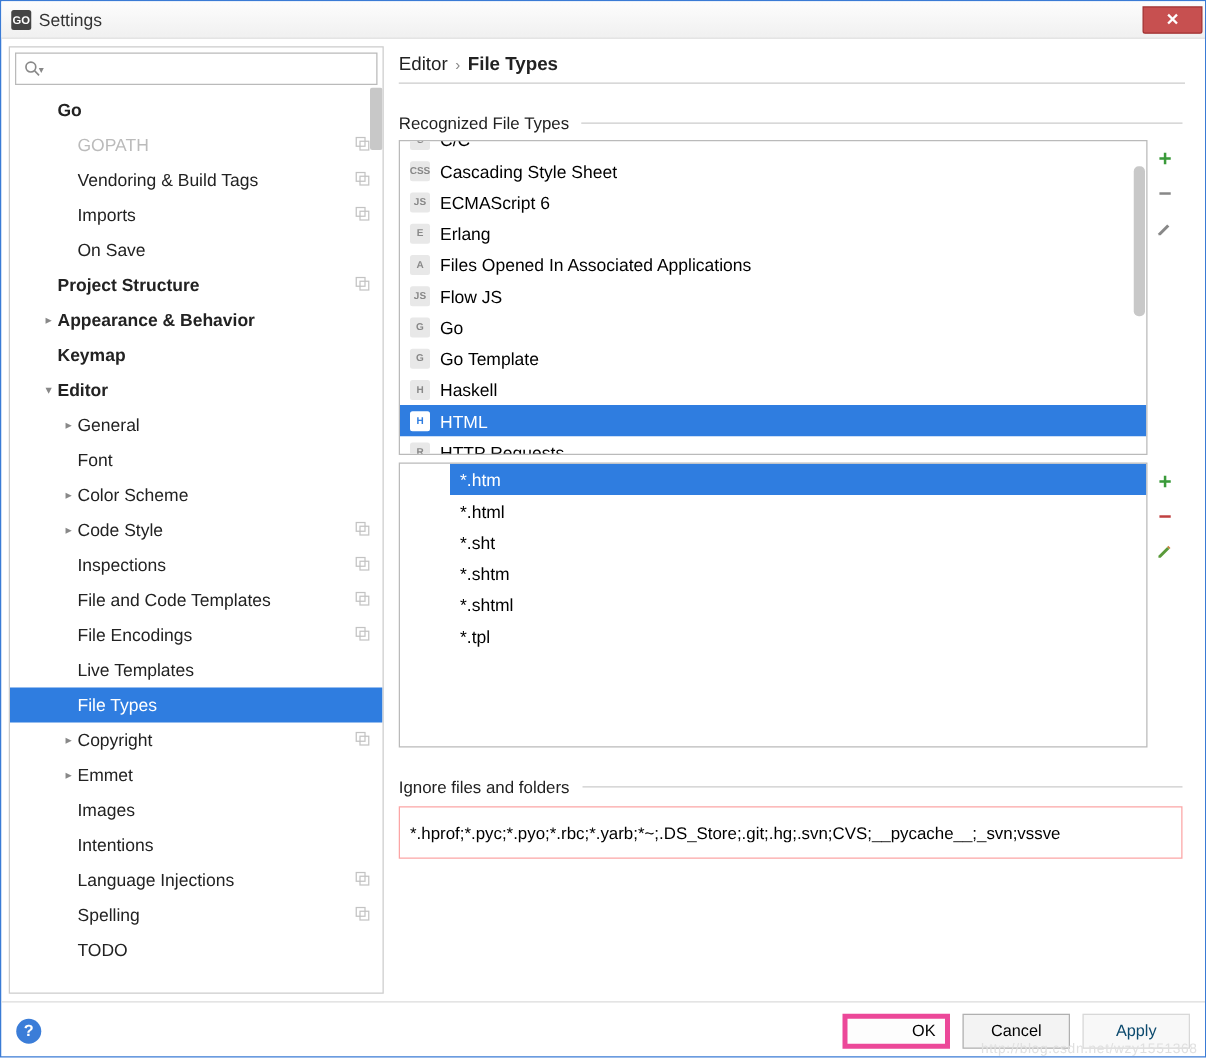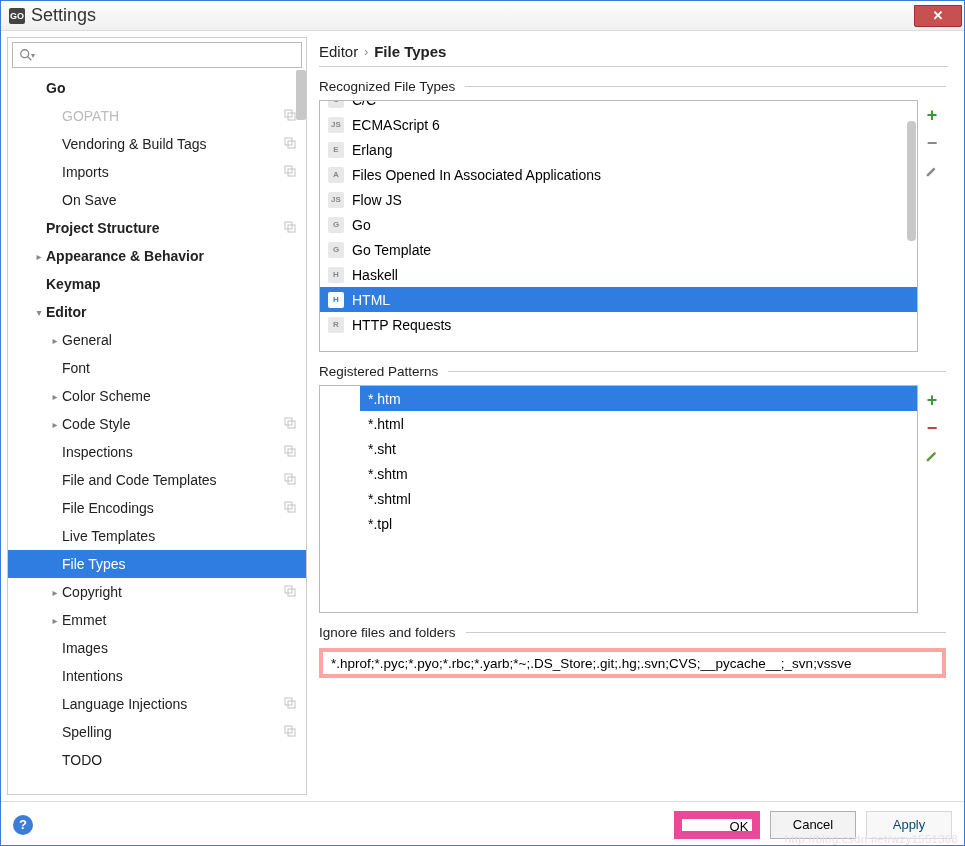--- a/index.html
+++ b/index.html
@@ -1,19 +1,19 @@
 <!DOCTYPE html>
 <html><head>
 <meta charset="utf-8">
 <style>
 * { box-sizing: border-box; margin: 0; padding: 0; font-family: "Segoe UI", Arial, sans-serif; }
 body { width: 965px; height: 846px; background: #fff; overflow: hidden; border: 1px solid #3a7bd5; }
 .titlebar { height: 30px; background: linear-gradient(#fdfdfd, #f0f0f0); border-bottom: 1px solid #dcdcdc; display: flex; align-items: center; }
 .titlebar .icon { width: 16px; height: 16px; background: #444; margin: 0 6px 0 8px; border-radius: 2px; display: flex; align-items: center; justify-content: center; color: #fff; font-size: 9px; font-weight: bold;}
-.titlebar .title { font-size: 18px; color: #333; }
+.titlebar .title { font-size: 14px; color: #333; }
 .titlebar .spacer { flex: 1; }
 .titlebar .close { width: 48px; height: 22px; margin-right: 2px; background: #c75050; border: 1px solid #a03030; display: flex; align-items: center; justify-content: center; color: #fff; font-size: 13px; font-weight: bold; border-radius: 0 0 2px 2px;}
 .content { display: flex; height: 770px; padding: 6px; gap: 6px; }
 .left { width: 300px; display: flex; flex-direction: column; border: 1px solid #ccc; background: #fff; position: relative; }
 .searchbox { margin: 4px 4px 2px 4px; border: 1px solid #bababa; height: 26px; display: flex; align-items: center; padding: 0 6px; position: relative; }
 .searchbox svg { width: 14px; height: 14px; fill: #888; }
 .searchbox input { border: none; outline: none; flex: 1; font-size: 13px; margin-left: 4px; }
 .searchbox .chev { font-size: 8px; color: #888; margin-left:-2px;}
 .tree { flex: 1; overflow-y: auto; padding-top: 4px; font-size: 14px; color: #222; position:relative;}
 .tree-scroll-indicator { position:absolute; right:0; top:0; width:10px; height:50px; background:#c8c8c8; border-radius:2px;}
@@ -25,42 +25,42 @@
 .tree-item .copy-icon svg { width:12px; height:12px; fill:#888; }
 .tree-item.selected { background: #2f7de0; color: #fff; }
 .tree-item.selected .label { color:#fff;}
 .d0 { padding-left: 24px; }
 .d1 { padding-left: 40px; }
 .main { flex: 1; display: flex; flex-direction: column; padding: 6px 0 0 6px; min-width:0;}
 .breadcrumb { font-size: 15px; color: #222; height: 24px; display: flex; align-items: center; gap: 6px; border-bottom: 1px solid #ccc; padding-bottom:6px; margin-right:10px;}
 .breadcrumb .root { color: #222; }
 .breadcrumb .sep { color: #888; font-size: 12px;}
 .breadcrumb .leaf { font-weight: 600; }
-.section-label { font-size: 13.5px; color: #222; margin-top: 12px; display: flex; align-items: center; gap: 10px; margin-right:12px;}
+.section-label { font-size: 13.5px; color: #222; margin-top: 24px; display: flex; align-items: center; gap: 10px; margin-right:12px;}
 .section-label .line { flex: 1; border-top: 1px solid #ccc; }
 .listbox-wrap { display: flex; margin-top: 6px; margin-right:12px; }
 .listbox { flex: 1; border: 1px solid #bababa; background: #fff; overflow-y: hidden; font-size: 14px; position:relative;}
 .lrow { height: 25px; display: flex; align-items: center; padding-left: 8px; gap: 8px; white-space:nowrap;}
 .lrow.selected { background: #2f7de0; color: #fff; }
 .lrow .ficon { width: 16px; height: 16px; display: inline-flex; align-items: center; justify-content: center; font-size: 8px; font-weight: bold; border-radius: 2px; background:#e8e8e8; color:#888; }
 .lrow.selected .ficon { background:#fff; color:#2f7de0;}
 .file-scrollbar { position:absolute; right:1px; top:20px; width:9px; height:120px; background:#c8c8c8; border-radius:4px;}
 .tools { width: 28px; display: flex; flex-direction: column; align-items: center; gap: 10px; padding-top: 6px; }
 .tools .t { width: 18px; height: 18px; display: flex; align-items: center; justify-content: center; cursor: pointer; font-size: 18px; font-weight: bold; line-height:1;}
 .t-add { color: #3a9a3a; }
 .t-rem { color: #888; }
 .t-rem.red { color: #c04040; }
 .t-edit { color: #888; }
 .t-edit svg { width:14px; height:14px;}
-.ignore-input { width: calc(100% - 12px); height: 30px; border: 4px solid #fca5a5; padding: 0 8px; font-size: 13.5px; margin-top: 8px; margin-right:12px;}
+.ignore-input { width: calc(100% - 12px); height: 42px; border: 1px solid #fca5a5; padding: 0 8px; font-size: 13.5px; margin-top: 8px; margin-right:12px;}
 .buttonbar { height: 46px; border-top: 1px solid #dcdcdc; display: flex; align-items: center; padding: 0 12px; gap: 10px; position:relative;}
 .buttonbar .help { width: 20px; height: 20px; border-radius: 50%; background: #3b7dd8; color: #fff; font-size: 13px; font-weight: bold; display: flex; align-items: center; justify-content: center; cursor: pointer; }
 .buttonbar .spacer { flex: 1; }
 .buttonbar button { min-width: 86px; height: 28px; font-size: 13px; background: #f3f3f3; border: 1px solid #b0b0b0; cursor: pointer; }
-.buttonbar button.primary { border: 8px solid #ec4899; background:#fdfdfd;padding-left:44px;}
+.buttonbar button.primary { border: 4px solid #ec4899; background:#fdfdfd;padding-left:44px;}
 .buttonbar button.disabled { color: #0c4a6e; border-color: #d8d8d8; background:#f8f8f8;}
 .buttonbar .watermark { position:absolute; right:6px; bottom:2px; font-size:11px; color:#e0e0e0; letter-spacing:0.5px;}
 .listbox.h1 { height: 252px; }
 .listbox.h2 { height: 228px; padding-left: 40px; }
 </style>
 </head>
 <body>
 
 <div class="titlebar">
   <div class="icon">GO</div>
@@ -241,20 +241,24 @@
       <span class="line"></span>
     </div>
     <div class="listbox-wrap">
       <div class="listbox h1" id="filetypes">
         <div class="file-scrollbar"></div>
       <div class="lrow" style="margin-top: -14px;">
             <span class="ficon">C</span>
             <span>C/C</span>
           </div>
           <div class="lrow">
+            <span class="ficon">CSS</span>
+            <span>Cascading Style Sheet</span>
+          </div>
+          <div class="lrow">
             <span class="ficon">JS</span>
             <span>ECMAScript 6</span>
           </div>
           <div class="lrow">
             <span class="ficon">E</span>
             <span>Erlang</span>
           </div>
           <div class="lrow">
             <span class="ficon">A</span>
             <span>Files Opened In Associated Applications</span>
@@ -288,24 +292,20 @@
         <div class="t t-add">+</div>
         <div class="t t-rem">−</div>
         <div class="t t-edit">
           <svg viewBox="0 0 16 16">
               <path d="M2 12 L10 4 L12 6 L4 14 L2 14 Z" fill="#888"></path>
             </svg>
         </div>
       </div>
     </div>
 
-    <div class="section-label">
-      <span>Registered Patterns</span>
-      <span class="line"></span>
-    </div>
     <div class="listbox-wrap">
       <div class="listbox h2" id="patterns">
           <div class="lrow selected">
             <span>*.htm</span>
           </div>
           <div class="lrow">
             <span>*.html</span>
           </div>
           <div class="lrow">
             <span>*.sht</span>

